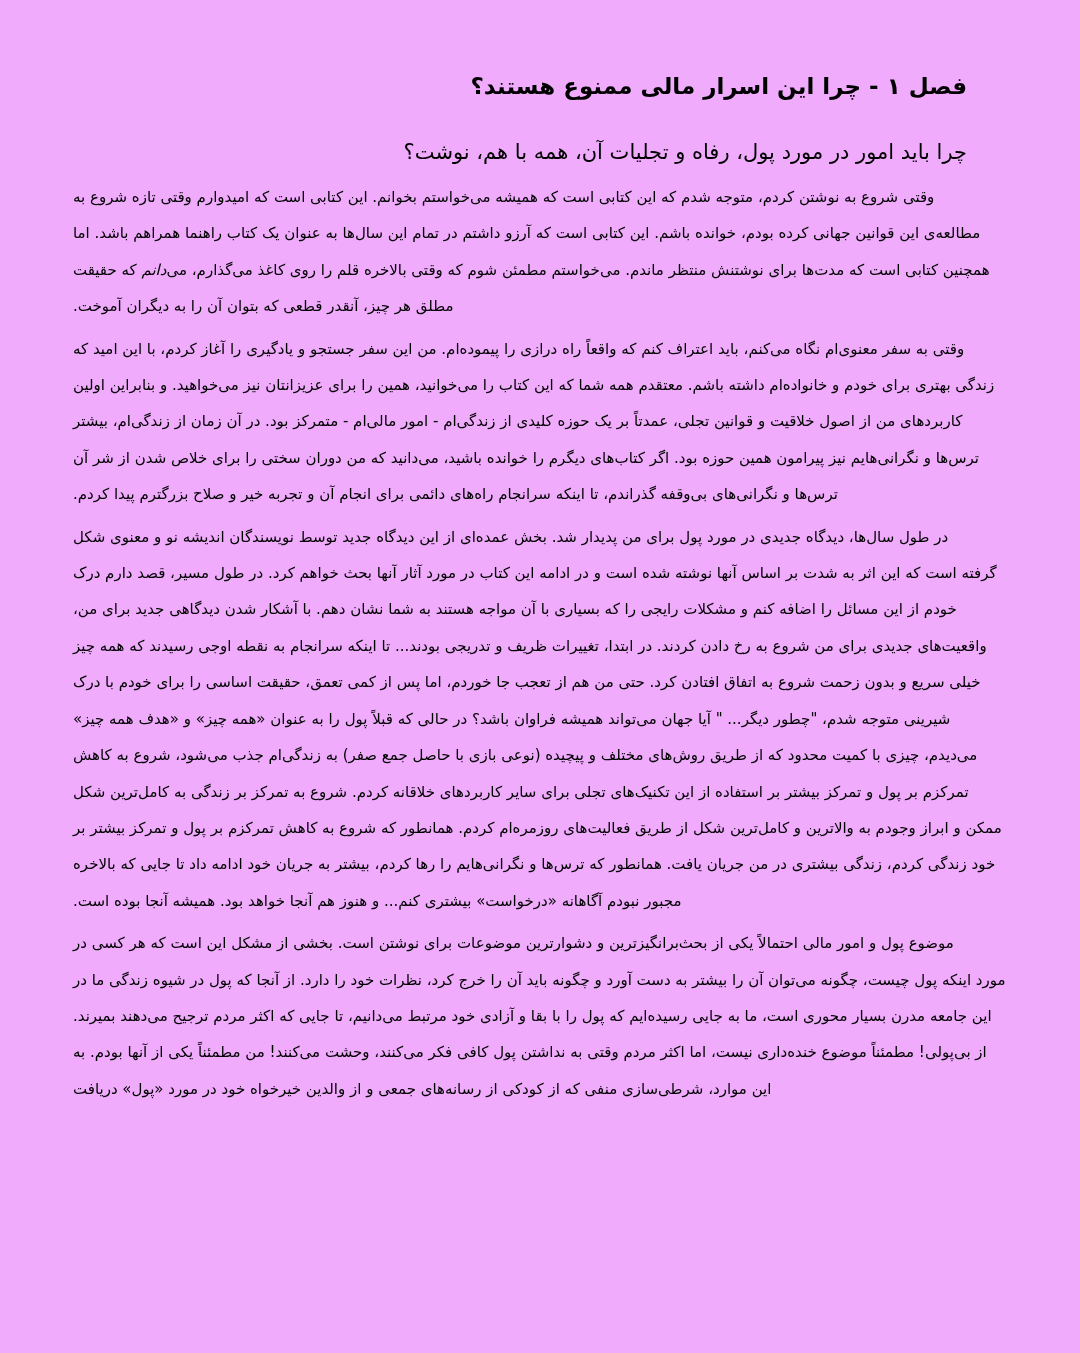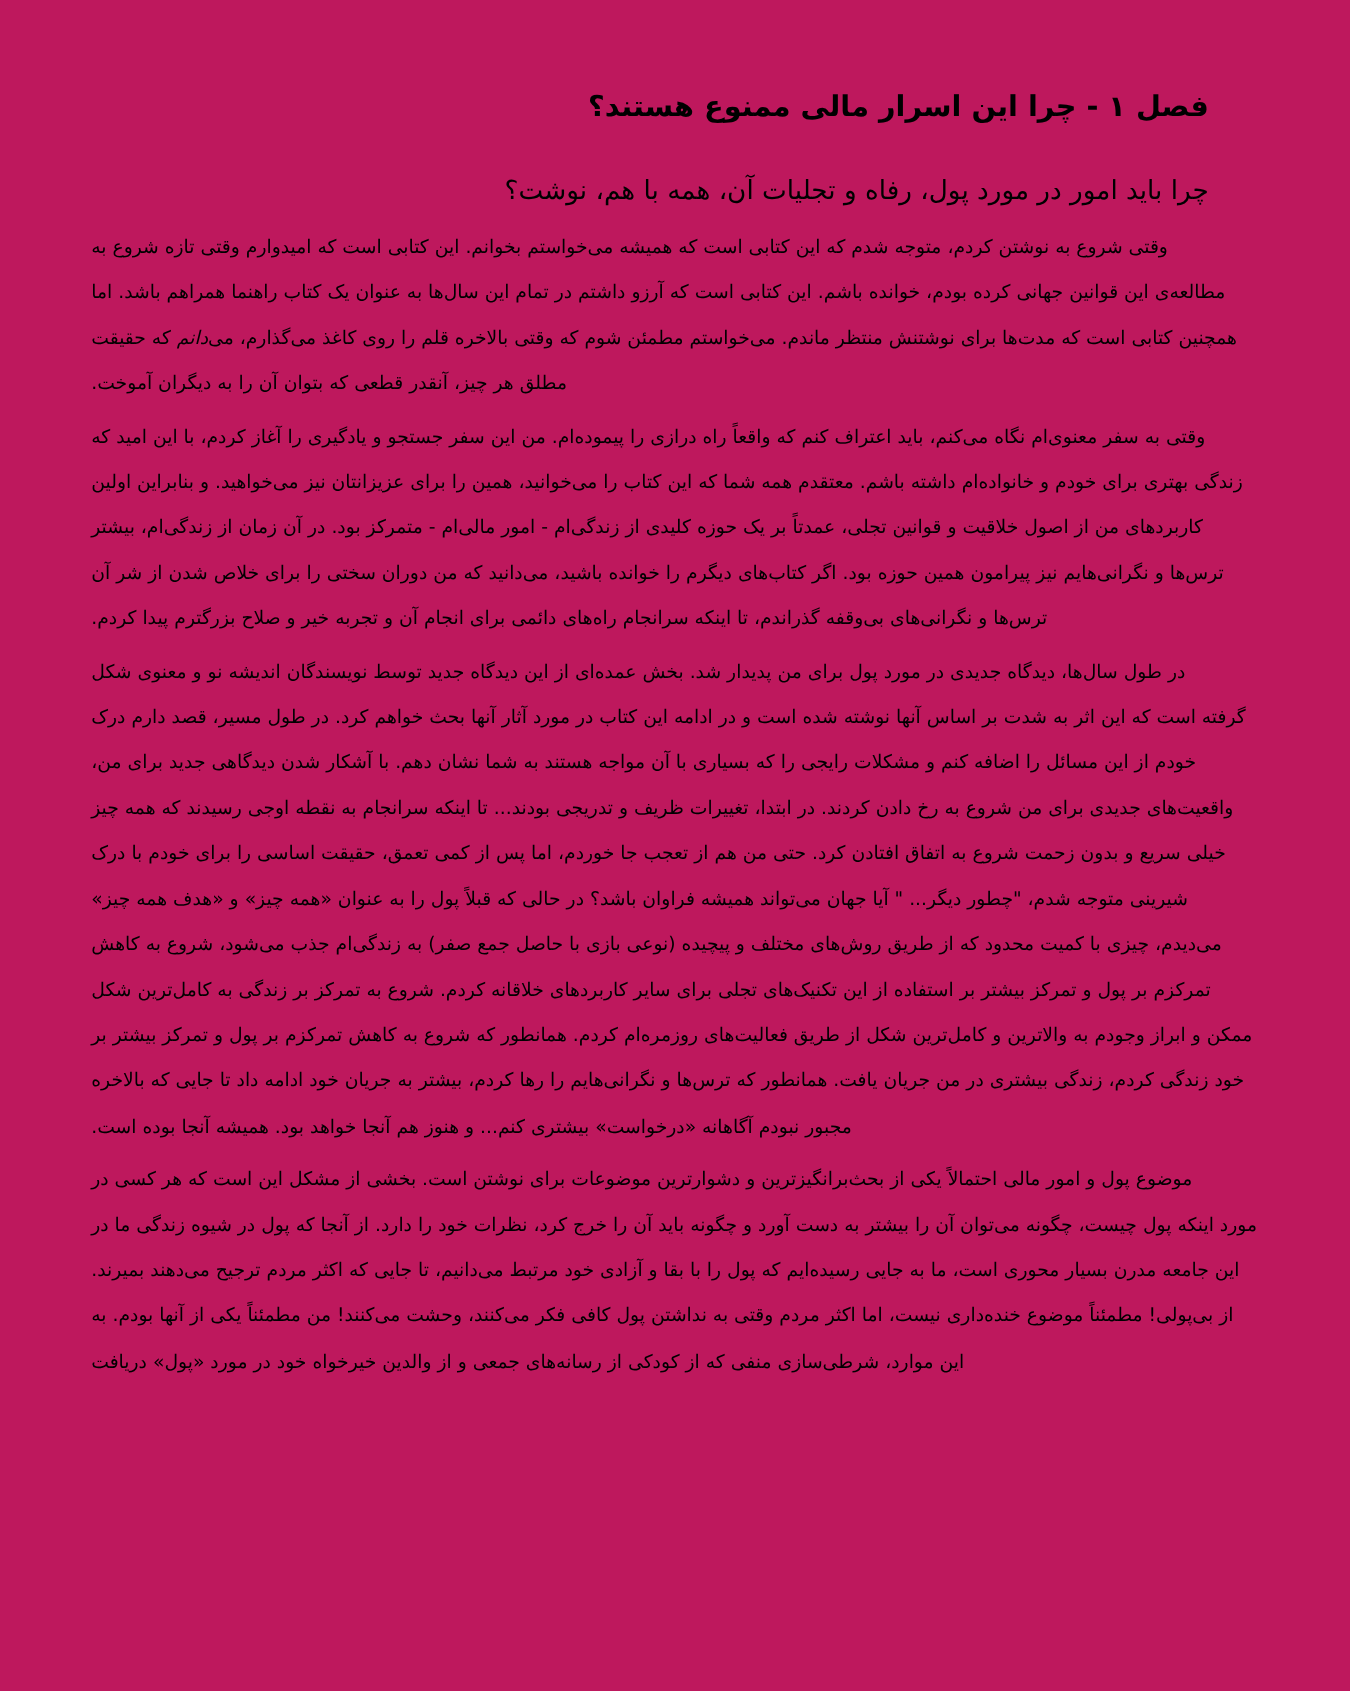--- a/index.html
+++ b/index.html
@@ -5,21 +5,21 @@
   html, body {
     margin: 0;
     padding: 0;
     background: #ffffff;
   }
   .page {
     position: relative;
     width: 1080px;
     height: 1353px;
     margin: 0 auto;
-    background: #be185d;
+    background: #f0abfc;
     box-sizing: border-box;
     padding: 68px 73px 30px 73px;
     direction: rtl;
     color: #000000;
     font-family: "DejaVu Sans", sans-serif;
     overflow: hidden;
   }
   .chapter-title {
     font-size: 23px;
     font-weight: bold;

